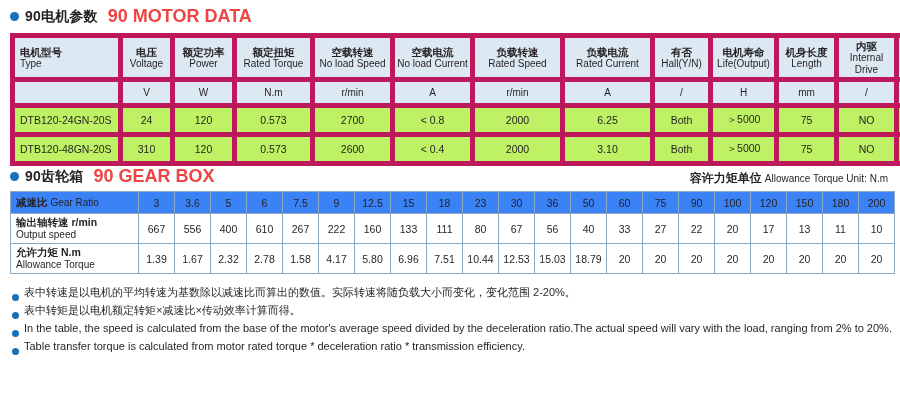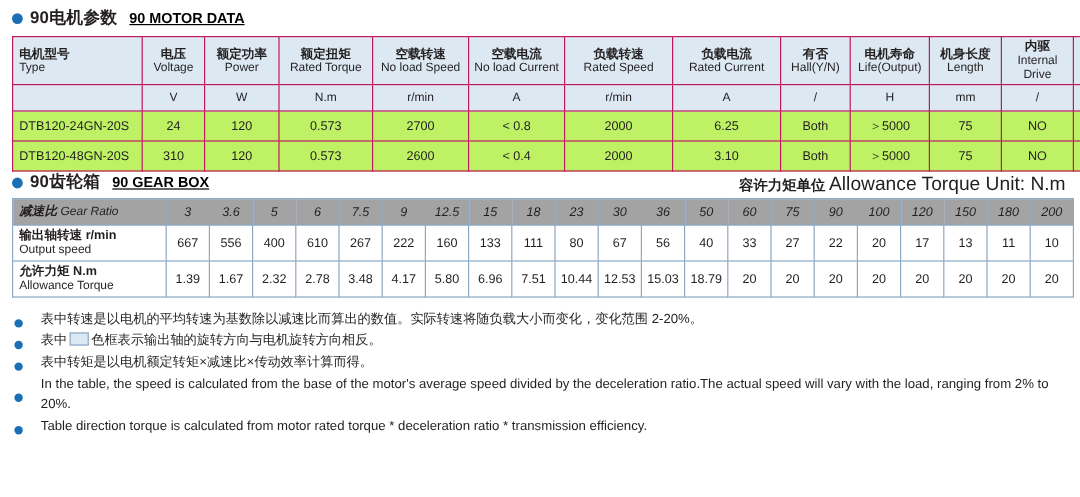--- a/index.html
+++ b/index.html
@@ -37,50 +37,49 @@
     display: inline-block;
     flex: none;
   }
   .head-cn {
     font-size: 14px;
     font-weight: bold;
     letter-spacing: 0.2px;
     color: #231f20;
   }
   .head-en {
-    font-size: 12px;
+    font-size: 18px;
     font-weight: bold;
-    color: #000000;
+    color: #ef4444;
     margin-left: 4px;
-    text-decoration: underline;
   }
   .head-row {
     display: flex;
     align-items: center;
     justify-content: space-between;
   }
   .head-right {
     font-size: 11px;
     color: #231f20;
     margin-right: 4px;
   }
   .head-right .cn { font-weight: bold; font-size: 12px; }
-  .head-right .en { font-weight: normal; font-size: 16px; }
+  .head-right .en { font-weight: normal; font-size: 10px; }
 
   
   table {
     border-collapse: collapse;
     table-layout: fixed;
   }
   .motor-table {
     width: 884px;
     margin: 0 0 0 2px;
   }
   .motor-table th, .motor-table td {
-    border: 1px solid #be185d;
+    border: 5px solid #be185d;
     text-align: center;
     vertical-align: middle;
     font-size: 10.5px;
     padding: 2px 1px;
   }
   .motor-table thead th {
     background: #dce9f3;
     height: 34px;
     line-height: 1.15;
     font-weight: normal;
@@ -129,33 +128,33 @@
   }
   .gear-table .rowlabel {
     text-align: left;
     padding-left: 5px;
     background: #dce9f3;
     font-weight: normal;
     line-height: 1.2;
   }
   .gear-table .rowlabel .cn { font-weight: bold; font-size: 10.5px; }
   .gear-table .rowlabel .en { font-size: 10px; }
-  .gear-table tr.ratio-row td { background: #a3a3a3; height: 19px; font-style: italic; }
+  .gear-table tr.ratio-row td { background: #3b82f6; height: 19px; }
   .gear-table tr.speed-row td { height: 27px; background: #ffffff; }
   .gear-table tr.torque-row td { height: 27px; background: #ffffff; }
   .gear-table td.hl { background: #dce9f3; }
 
   
   .notes {
     margin: 10px 0 0 4px;
   }
   .note {
     display: flex;
-    align-items: center;
-    gap: 15px;
+    align-items: flex-end;
+    gap: 5px;
     font-size: 11px;
     line-height: 1.55;
     color: #231f20;
     margin-bottom: 1px;
   }
   .note .dot {
     width: 7px;
     height: 7px;
     border-radius: 50%;
     background: #1b6fb5;
@@ -380,21 +379,21 @@
       </tr>
       <tr class="torque-row">
         <td class="rowlabel">
           <span class="cn">允许力矩 N.m</span><br>
           <span class="en">Allowance Torque</span>
         </td>
         <td>1.39</td>
         <td>1.67</td>
         <td>2.32</td>
         <td>2.78</td>
-        <td>3.48</td>
+        <td>1.58</td>
         <td>4.17</td>
         <td>5.80</td>
         <td>6.96</td>
         <td class="hl">7.51</td>
         <td class="hl">10.44</td>
         <td class="hl">12.53</td>
         <td class="hl">15.03</td>
         <td>18.79</td>
         <td>20</td>
         <td>20</td>
@@ -409,29 +408,25 @@
   </table>
   </div>
 
   <div class="notes">
     <div class="note">
       <span class="dot"></span>
       <span class="note-text">表中转速是以电机的平均转速为基数除以减速比而算出的数值。实际转速将随负载大小而变化，变化范围 2-20%。</span>
     </div>
     <div class="note">
       <span class="dot"></span>
-      <span class="note-text"><span>表中</span><span class="swatch"></span><span>色框表示输出轴的旋转方向与电机旋转方向相反。</span></span>
-    </div>
-    <div class="note">
-      <span class="dot"></span>
       <span class="note-text">表中转矩是以电机额定转矩×减速比×传动效率计算而得。</span>
     </div>
     <div class="note">
       <span class="dot"></span>
       <span class="note-text">In the table, the speed is calculated from the base of the motor's average speed  divided by the deceleration ratio.The actual speed will vary with the load, ranging from 2% to 20%.</span>
     </div>
     <div class="note">
       <span class="dot"></span>
-      <span class="note-text">Table direction torque is calculated from motor rated torque * deceleration ratio * transmission efficiency.</span>
+      <span class="note-text">Table transfer torque is calculated from motor rated torque * deceleration ratio * transmission efficiency.</span>
     </div>
   </div>
 
 </div>
 
 </body></html>

